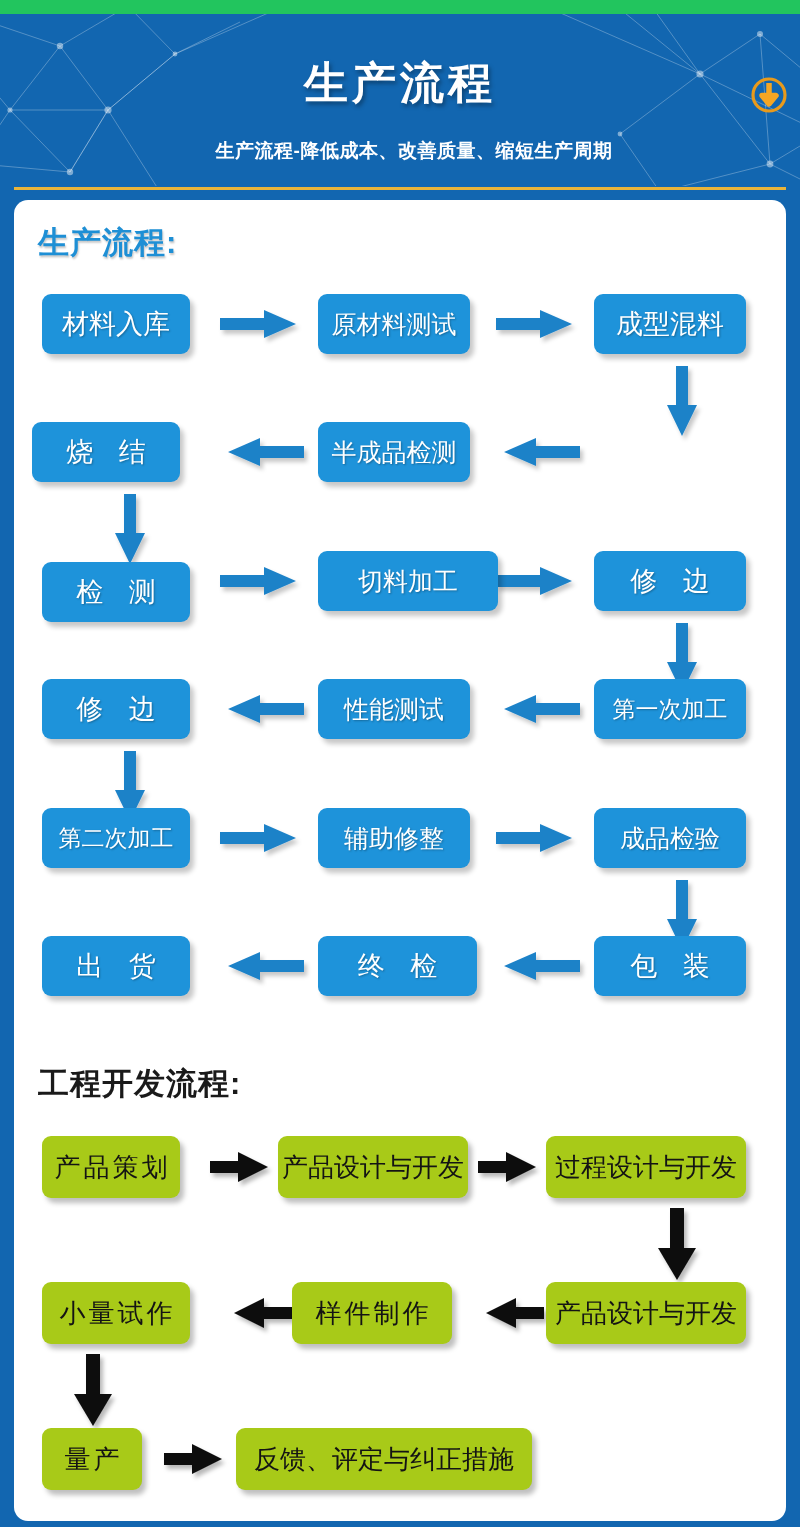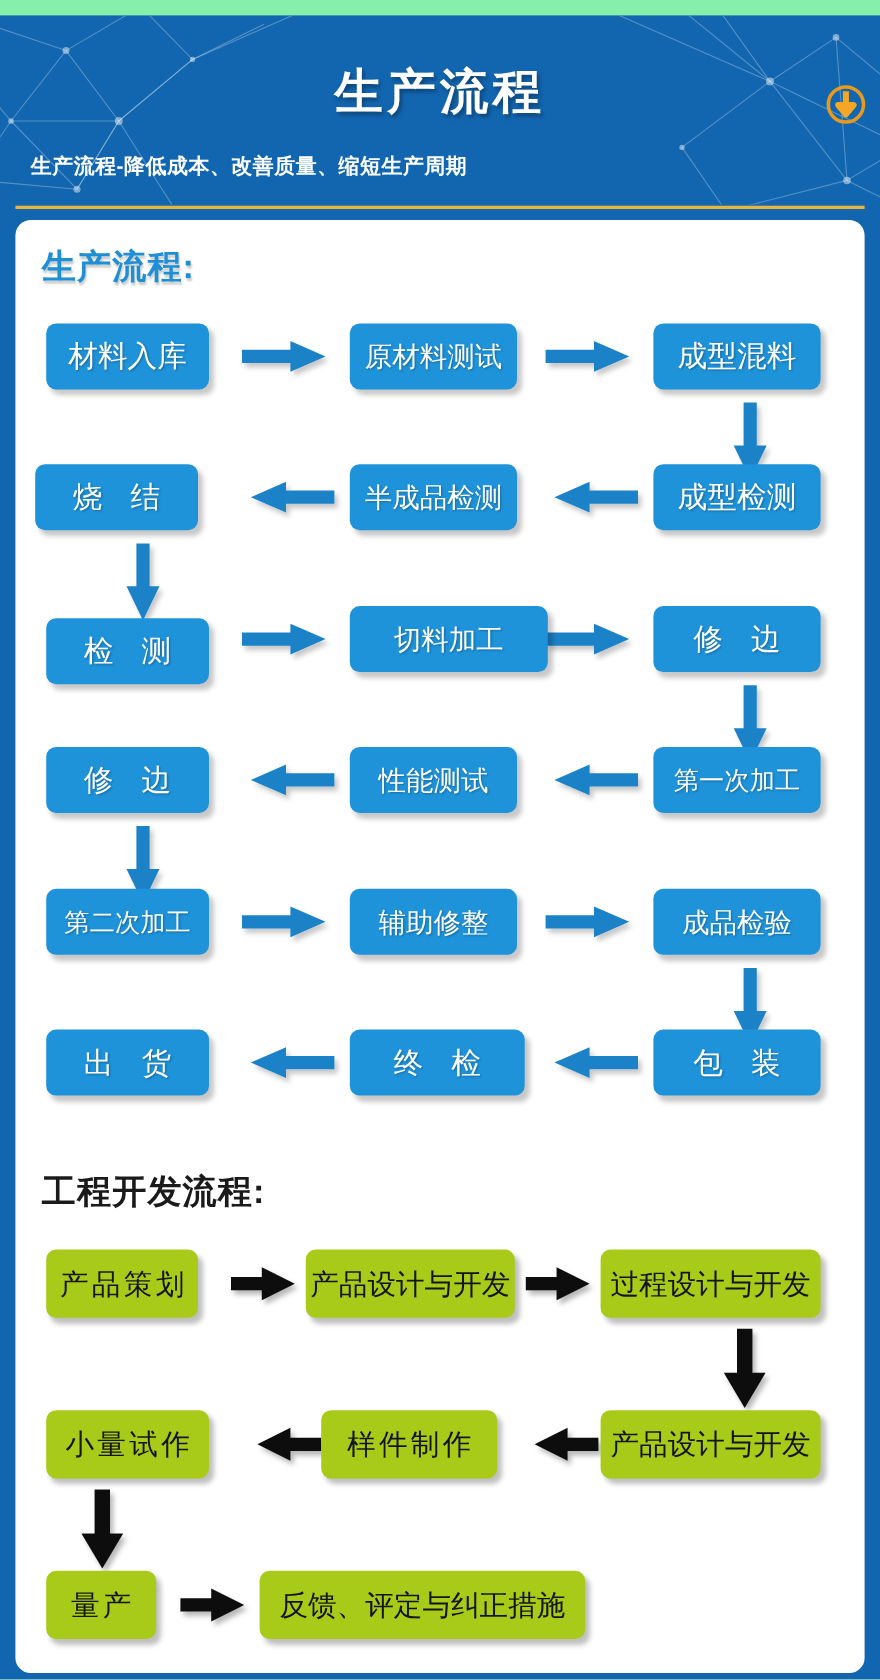--- a/index.html
+++ b/index.html
@@ -10,21 +10,21 @@
     height: 1527px;
     background: #ffffff;
     font-family: "Liberation Sans", "DejaVu Sans", sans-serif;
   }
 
   #page {
     position: relative;
     width: 800px;
     height: 1527px;
     overflow: hidden;
-    background: #86efac;
+    background: #22c55e;
   }
 
   
   .header {
     position: absolute;
     left: 0;
     top: 14px;
     width: 800px;
     height: 1513px;
     background: #1266b0;
@@ -50,21 +50,21 @@
     color: #ffffff;
     letter-spacing: 4px;
     text-shadow: 2px 3px 4px rgba(0,0,0,0.35);
   }
 
   .header-sub {
     position: absolute;
     left: 0;
     top: 124px;
     width: 800px;
-    text-align: left;
+    text-align: center;
     font-size: 19px;
     font-weight: bold;
     color: #ffffff;
     letter-spacing: 0.5px;
     padding-left: 28px;
   }
 
   .gold-rule {
     position: absolute;
     left: 14px;
@@ -267,21 +267,20 @@
       </svg>
 
       <div id="title-production" class="section-title blue">生产流程:</div>
 
       <div class="node blue" style="left:28px; top:94px; width:148px; height:60px;">材料入库</div>
       <div class="node blue" style="left:304px; top:94px; width:152px; height:60px; font-size:25px;">原材料测试</div>
       <div class="node blue" style="left:580px; top:94px; width:152px; height:60px;">成型混料</div>
 
       <div class="node blue wide-sp" style="left:18px; top:222px; width:148px; height:60px;">烧 结</div>
       <div class="node blue" style="left:304px; top:222px; width:152px; height:60px; font-size:25px;">半成品检测</div>
-      <div class="node blue" style="left:580px; top:222px; width:152px; height:60px;">成型检测</div>
 
       <div class="node blue wide-sp" style="left:28px; top:362px; width:148px; height:60px;">检 测</div>
       <div class="node blue" style="left:304px; top:351px; width:180px; height:60px; font-size:25px;">切料加工</div>
       <div class="node blue wide-sp" style="left:580px; top:351px; width:152px; height:60px;">修 边</div>
 
       <div class="node blue wide-sp" style="left:28px; top:479px; width:148px; height:60px;">修 边</div>
       <div class="node blue" style="left:304px; top:479px; width:152px; height:60px; font-size:25px;">性能测试</div>
       <div class="node blue tight" style="left:580px; top:479px; width:152px; height:60px;">第一次加工</div>
 
       <div class="node blue tight" style="left:28px; top:608px; width:148px; height:60px;">第二次加工</div>

